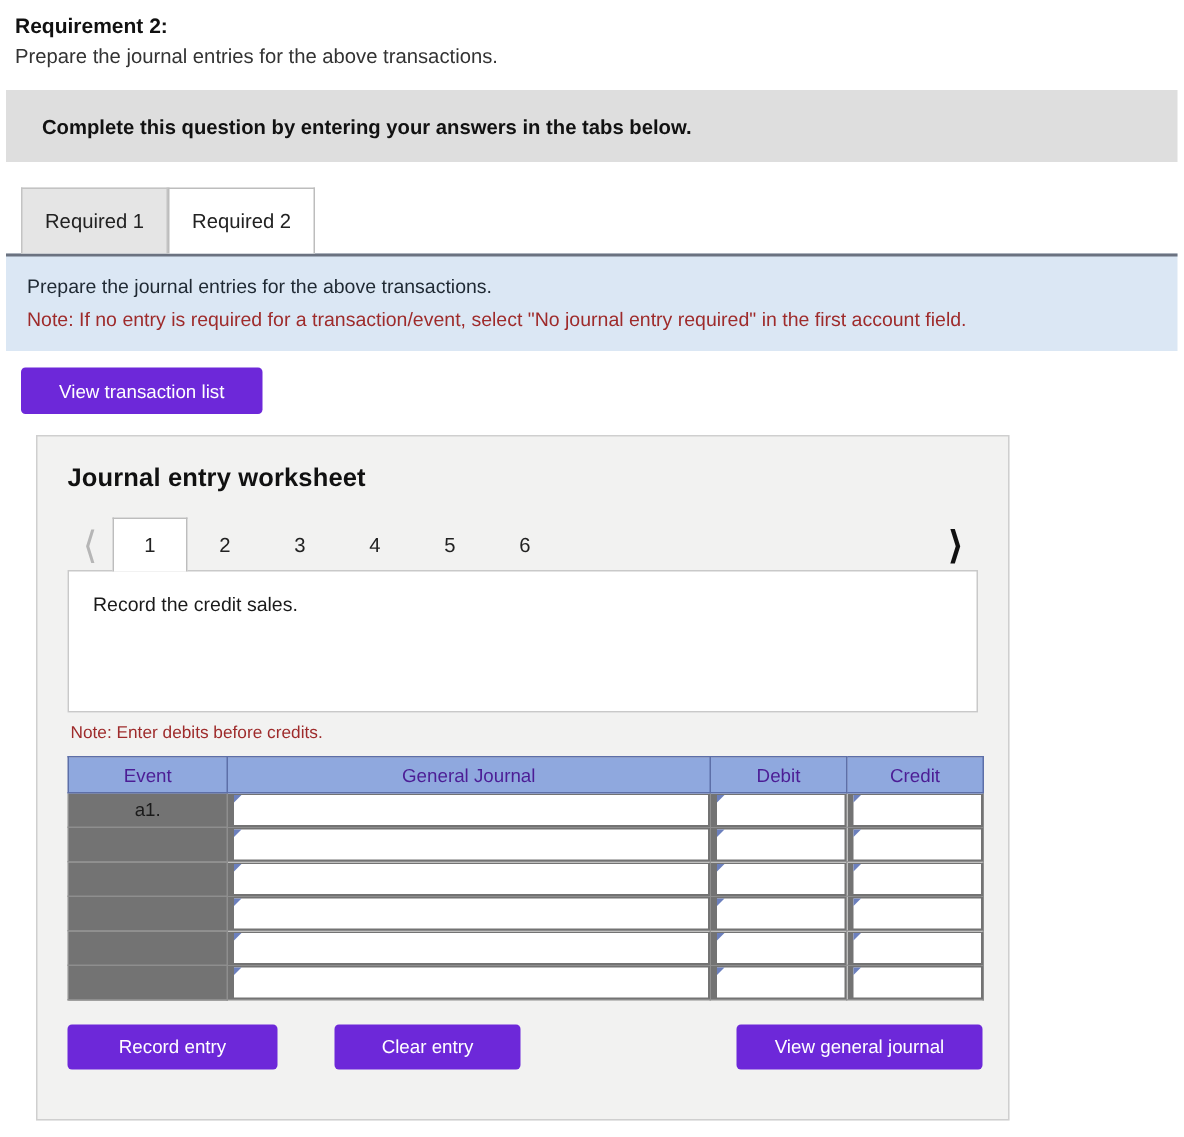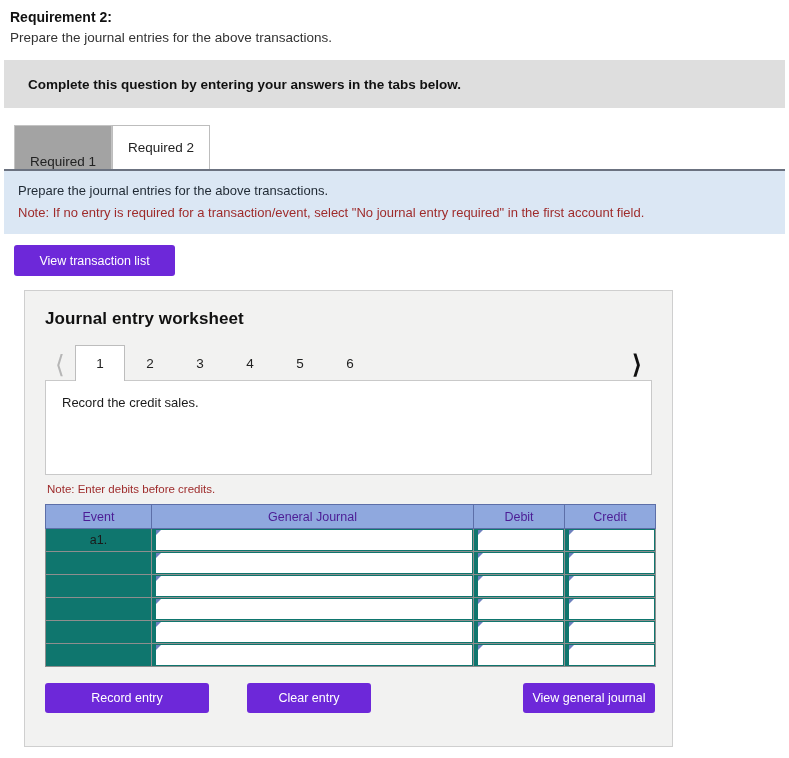--- a/index.html
+++ b/index.html
@@ -61,21 +61,21 @@
     padding: 0 15px;
     display: flex;
     align-items: center;
     justify-content: center;
     font-size: 13.5px;
     color: #222222;
     border: 1px solid #c3c3c3;
     border-bottom: none;
     cursor: pointer;
   }
-  .tab.inactive { background: #a3a3a3; align-items: flex-end; }
+  .tab.inactive { background: #e5e5e5; }
   .tab.active {
     background: #ffffff;
     border-color: #bdbdbd;
     position: relative;
   }
 
   
   .note-panel {
     margin: 0 4px 0 4px;
     background: #dbe7f4;
@@ -205,21 +205,21 @@
     height: 24px;
     font-size: 12.5px;
     font-weight: normal;
     color: #4c1d95;
     text-align: center;
   }
   table.journal td {
     border: 1px solid #8e8e8e;
     height: 23px;
     padding: 0;
-    background: #0f766e;
+    background: #737373;
   }
   .col-event { width: 106px; }
   .col-gj    { width: 322px; }
   .col-debit { width: 91px; }
   .col-credit{ width: 91px; }
 
   td.event-cell {
     text-align: center;
     font-size: 12.5px;
     color: #1a1a1a;
@@ -250,23 +250,23 @@
     z-index: 2;
   }
 
   
   .ws-buttons {
     margin-top: 16px;
     width: 610px;
     display: flex;
     align-items: center;
   }
-  .btn-record { width: 164px; height: 30px; }
+  .btn-record { width: 140px; height: 30px; }
   .btn-clear  { width: 124px; height: 30px; margin-left: 38px; }
-  .btn-vgj    { width: 132px; height: 30px; margin-left: auto; }
+  .btn-vgj    { width: 164px; height: 30px; margin-left: auto; }
 </style>
 </head>
 <body>
 
 
 
 
 <div class="req-block">
   <div class="req-title">Requirement 2:</div>
   <div class="req-sub">Prepare the journal entries for the above transactions.</div>

